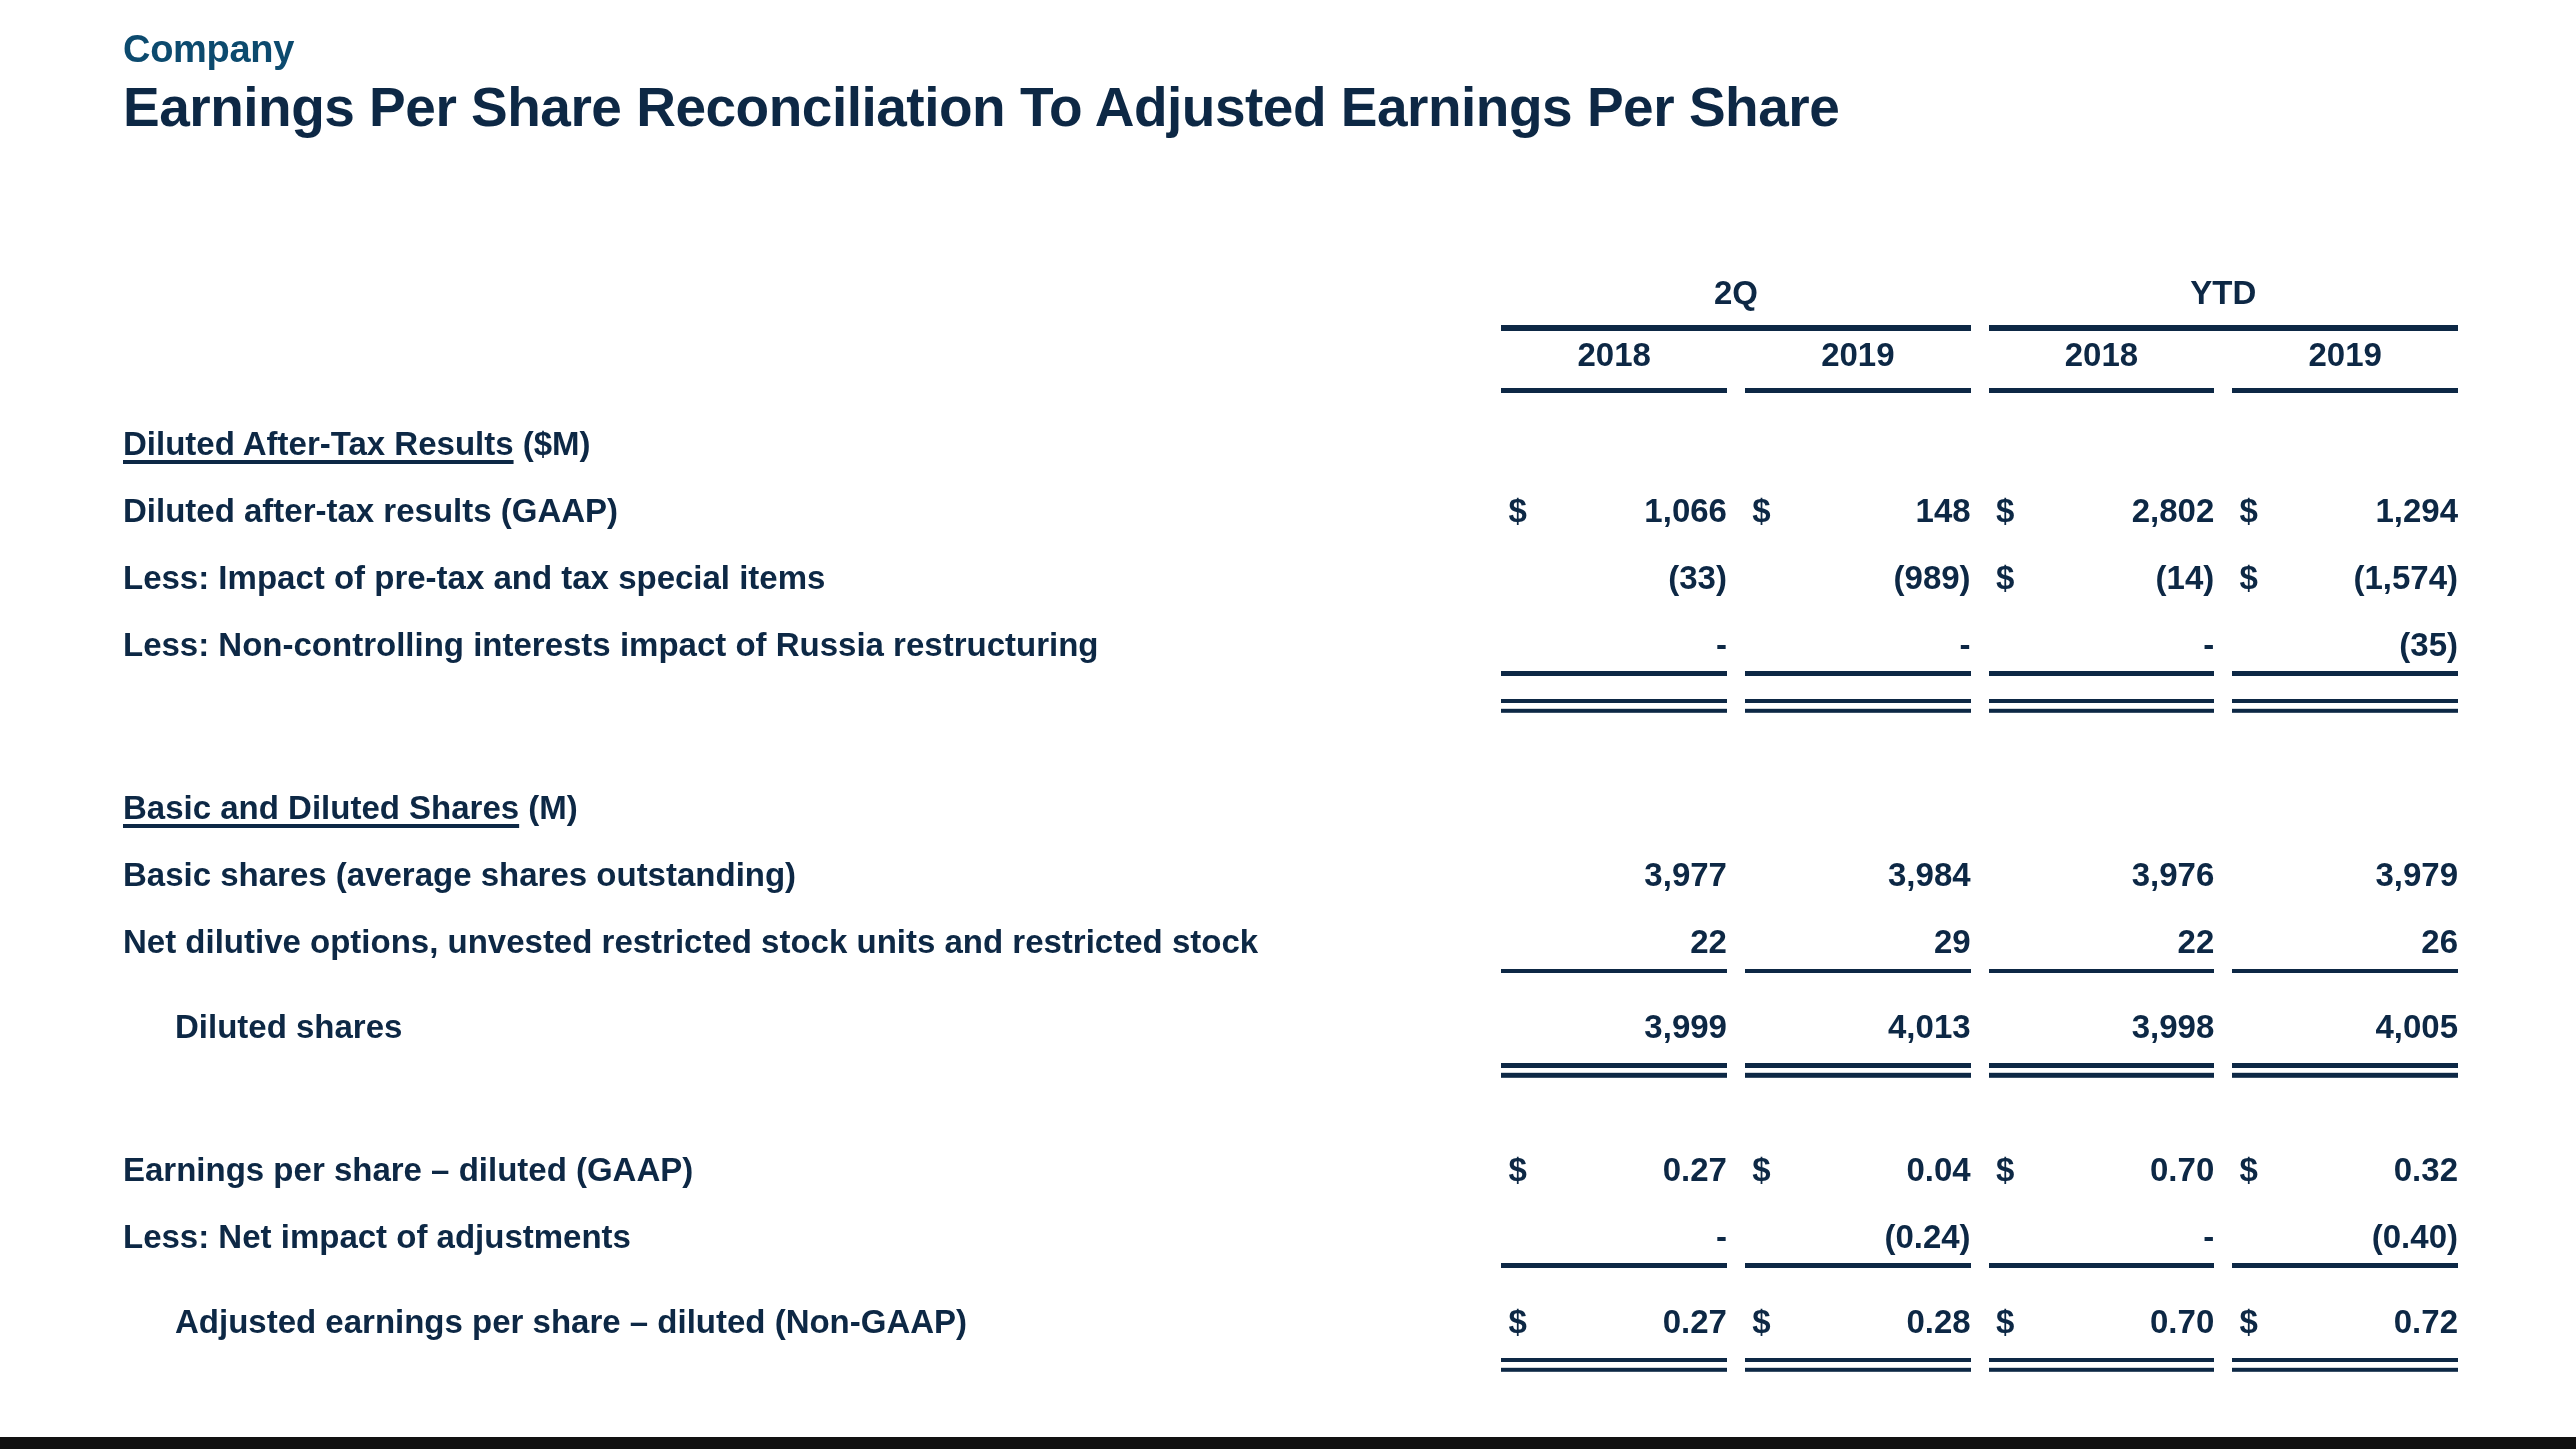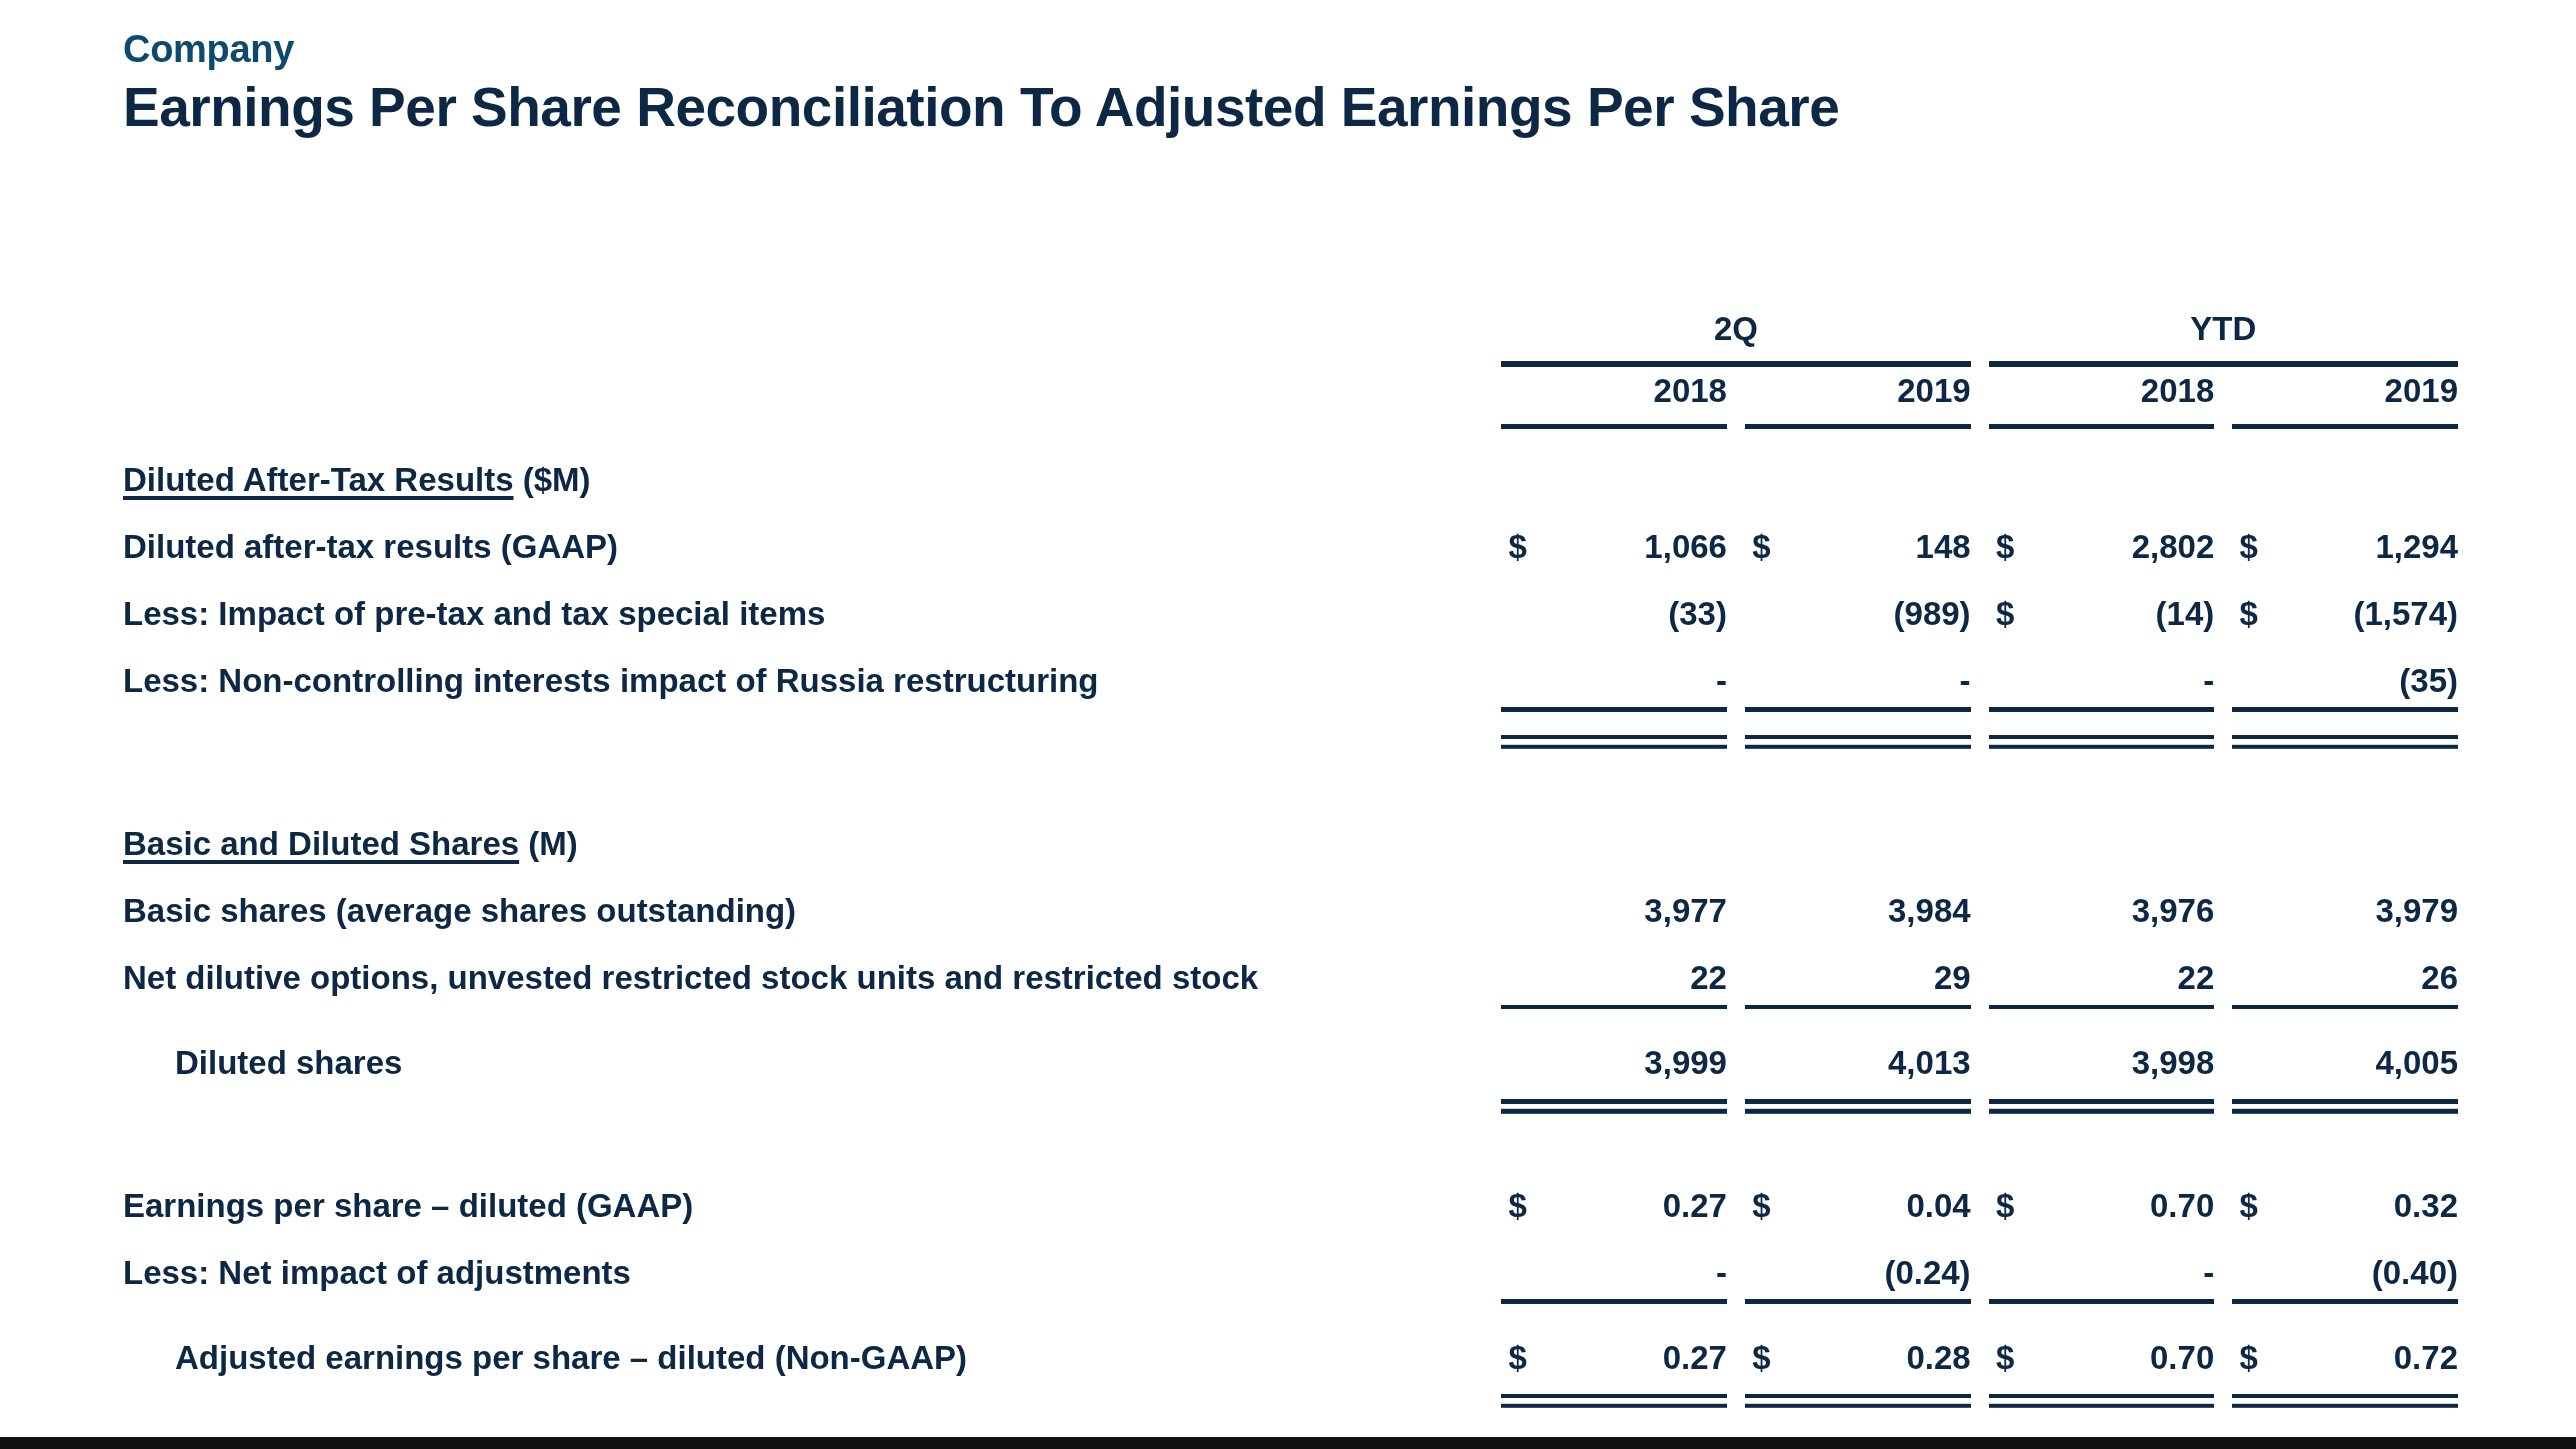--- a/index.html
+++ b/index.html
@@ -54,21 +54,20 @@
     top: 268px;
     width: 2335px;
   }
   table.fin {
     border-collapse: collapse;
     width: 2335px;
     table-layout: fixed;
     font-size: 33px;
     font-weight: bold;
     color: #0d2845;
-    margin-top: 36px;
   }
   table.fin col.c-label { width: 1369px; }
   table.fin col.c-num   { width: 224px; }
   table.fin col.c-gap   { width: 18px; }
 
   table.fin td, table.fin th {
     padding: 0;
     vertical-align: bottom;
     font-weight: bold;
   }
@@ -83,21 +82,21 @@
   }
   .grp-rule-cell { height: 12.5px; }
   .grp-rule {
     height: 5.4px;
     background: #0d2845;
     width: 100%;
   }
 
   
   .yr-head {
-    text-align: right;
+    text-align: center;
     font-size: 33px;
     height: 48px;
     line-height: 48px;
     white-space: nowrap;
   }
   .yr-rule-cell { height: 14.3px; }
   .yr-rule {
     height: 4.5px;
     background: #0d2845;
     width: 100%;

